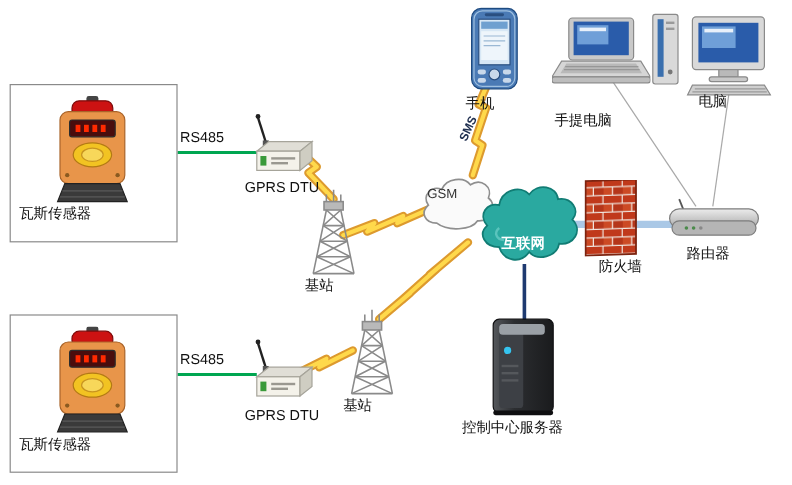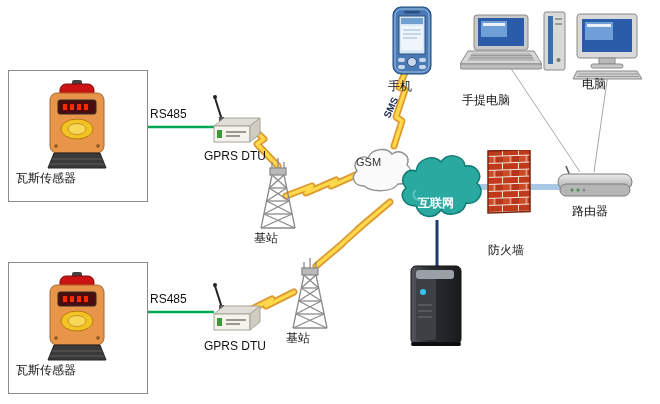--- a/index.html
+++ b/index.html
@@ -297,18 +297,19 @@
   <div class="label" style="left:204px;top:150px;">GPRS  DTU</div>
   <div class="label" style="left:204px;top:340px;">GPRS  DTU</div>
 
   <div class="label center" style="left:254px;top:232px;width:48px;">基站</div>
   <div class="label center" style="left:286px;top:332px;width:48px;">基站</div>
 
   <div class="label center" style="left:388px;top:80px;width:44px;">手机</div>
   <div class="label center" style="left:462px;top:94px;width:80px;">手提电脑</div>
   <div class="label center" style="left:582px;top:78px;width:50px;font-family:Liberation Serif, serif;">电脑</div>
 
-  <div class="label center" style="left:488px;top:216px;width:44px;margin-top:28px;">防火墙</div>
+  <div class="label center" style="left:499px;top:216px;width:44px;">防火墙</div>
   <div class="label center" style="left:572px;top:205px;width:44px;">路由器</div>
+  <div class="label center" style="left:385px;top:350px;width:100px;">控制中心服务器</div>
 
   <div class="label" id="sms-label" style="left:380px;top:102px;">SMS</div>
 
 </div>
 
 </body></html>

